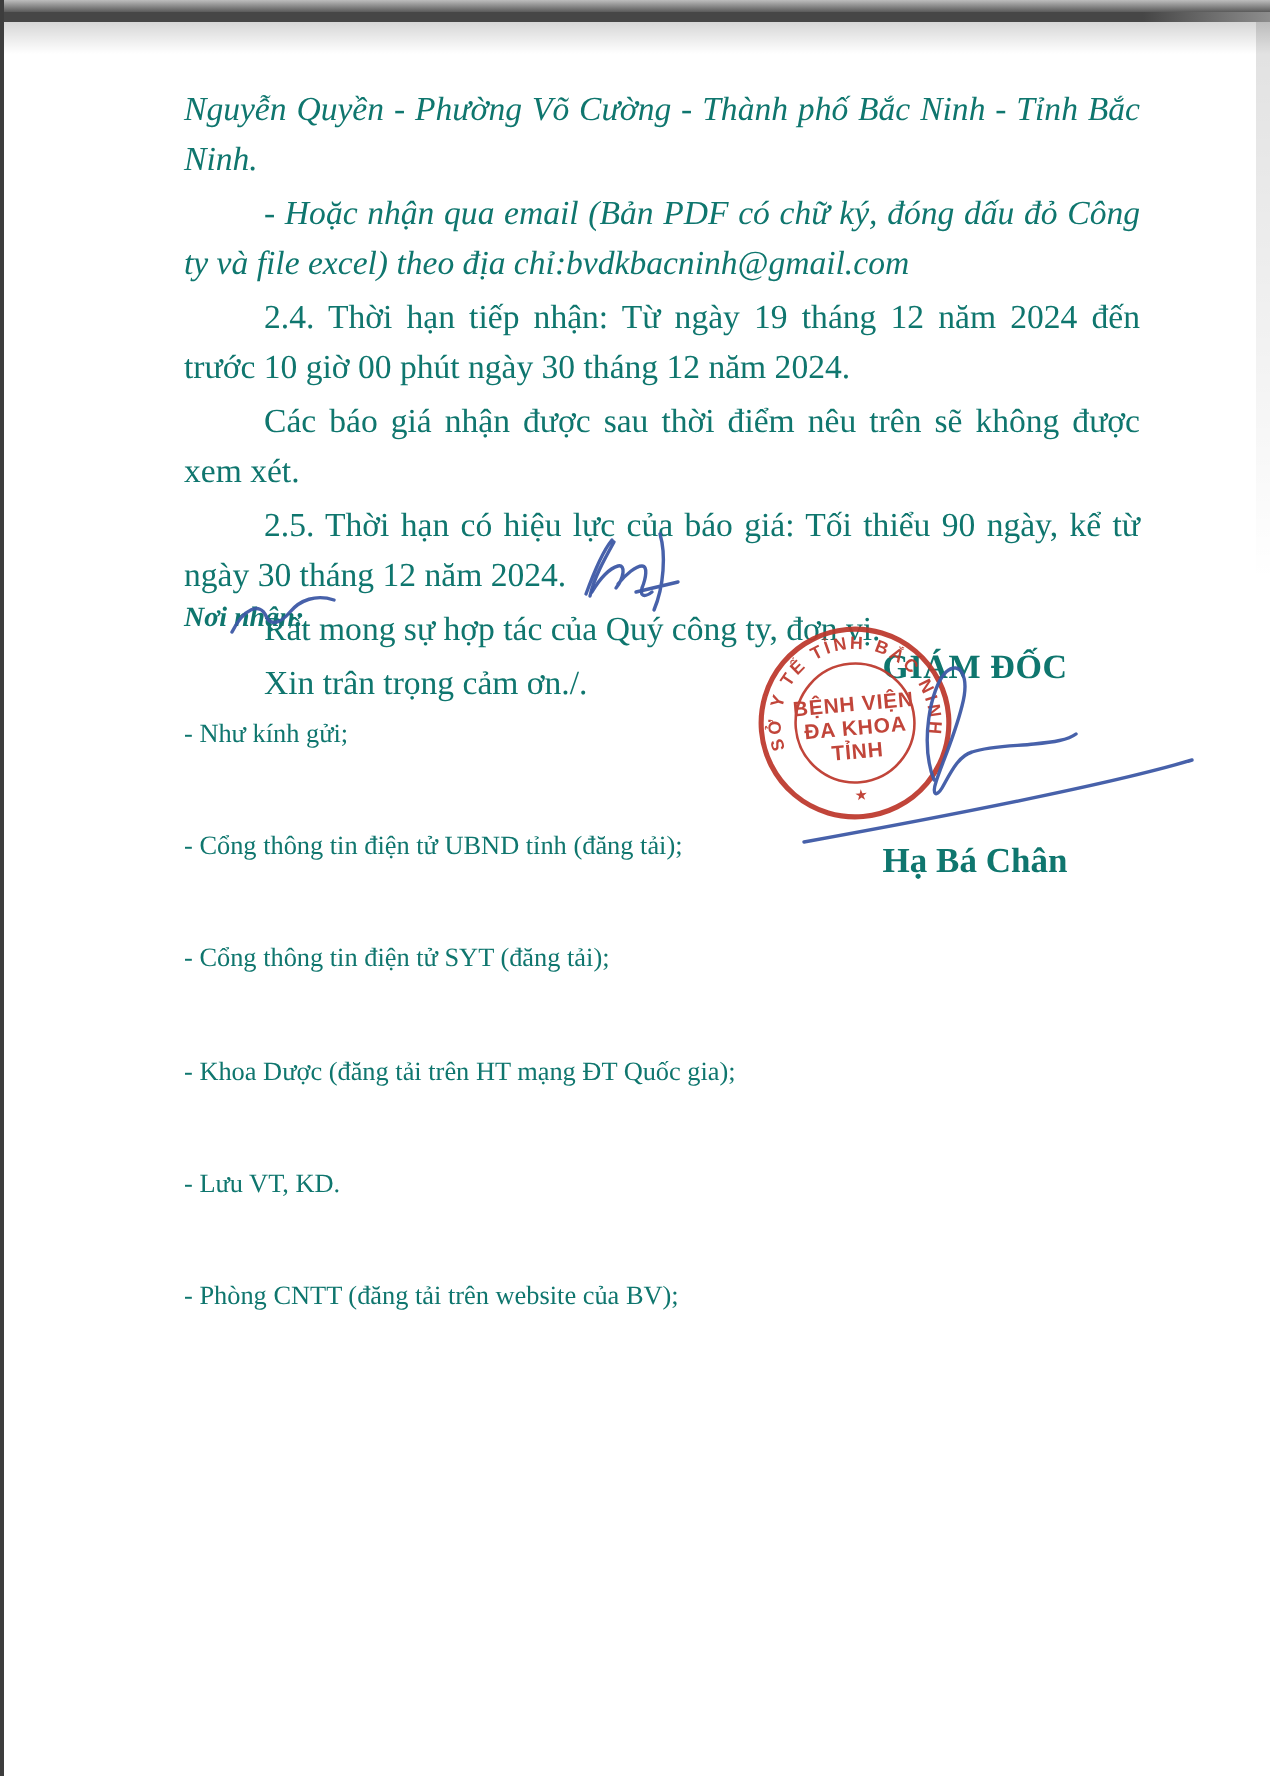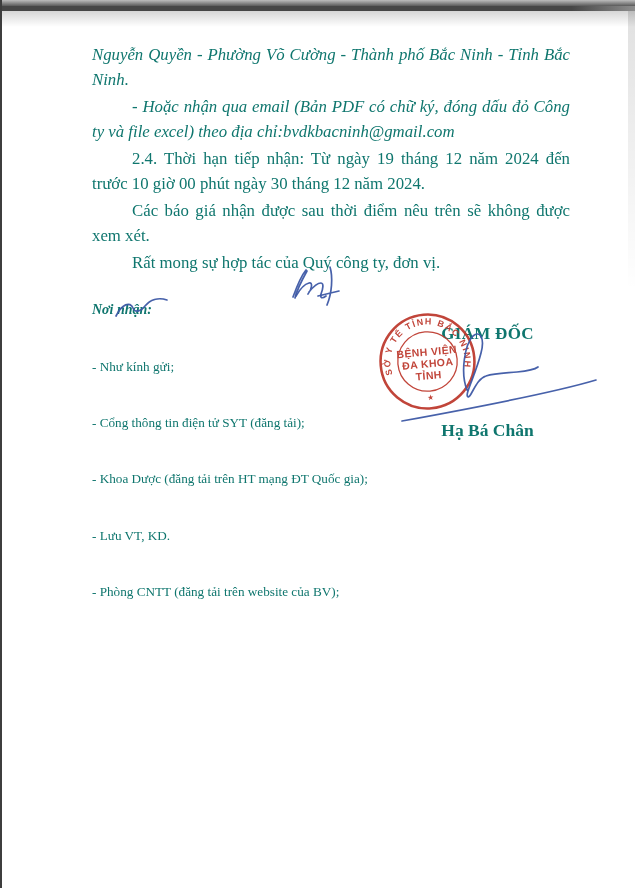--- a/index.html
+++ b/index.html
@@ -65,26 +65,29 @@
   <div class="top-bar"></div>
   <div class="top-shadow"></div>
   <div class="left-bar"></div>
   <div class="right-shade"></div>
 
   <div class="content">
     <p class="it">Nguyễn Quyền - Phường Võ Cường - Thành phố Bắc Ninh - Tỉnh Bắc Ninh.</p>
     <p class="it ind">- Hoặc nhận qua email (Bản PDF có chữ ký, đóng dấu đỏ Công ty và file excel) theo địa chỉ:bvdkbacninh@gmail.com</p>
     <p class="ind">2.4. Thời hạn tiếp nhận: Từ ngày 19 tháng 12 năm 2024 đến trước 10 giờ 00 phút ngày 30 tháng 12 năm 2024.</p>
     <p class="ind">Các báo giá nhận được sau thời điểm nêu trên sẽ không được xem xét.</p>
+    <p class="ind">2.5. Thời hạn có hiệu lực của báo giá: Tối thiểu 90 ngày, kể từ ngày 30 tháng 12 năm 2024.</p>
     <p class="ind">Rất mong sự hợp tác của Quý công ty, đơn vị.</p>
+    <p class="ind">Xin trân trọng cảm ơn./.</p>
   </div>
 
   <div class="recipients">
     <div class="label">Nơi nhận:</div>
     <div class="item">- Như kính gửi;</div>
+    <div class="item">- Cổng thông tin điện tử UBND tỉnh (đăng tải);</div>
     <div class="item">- Cổng thông tin điện tử SYT (đăng tải);</div>
     <div class="item">- Khoa Dược (đăng tải trên HT mạng ĐT Quốc gia);</div>
     <div class="item">- Lưu VT, KD.</div>
     <div class="item">- Phòng CNTT (đăng tải trên website của BV);</div>
   </div>
 
   <div class="sigcol">
     <div class="sig-title">GIÁM ĐỐC</div>
   </div>
   <div class="sig-name">Hạ Bá Chân</div>

